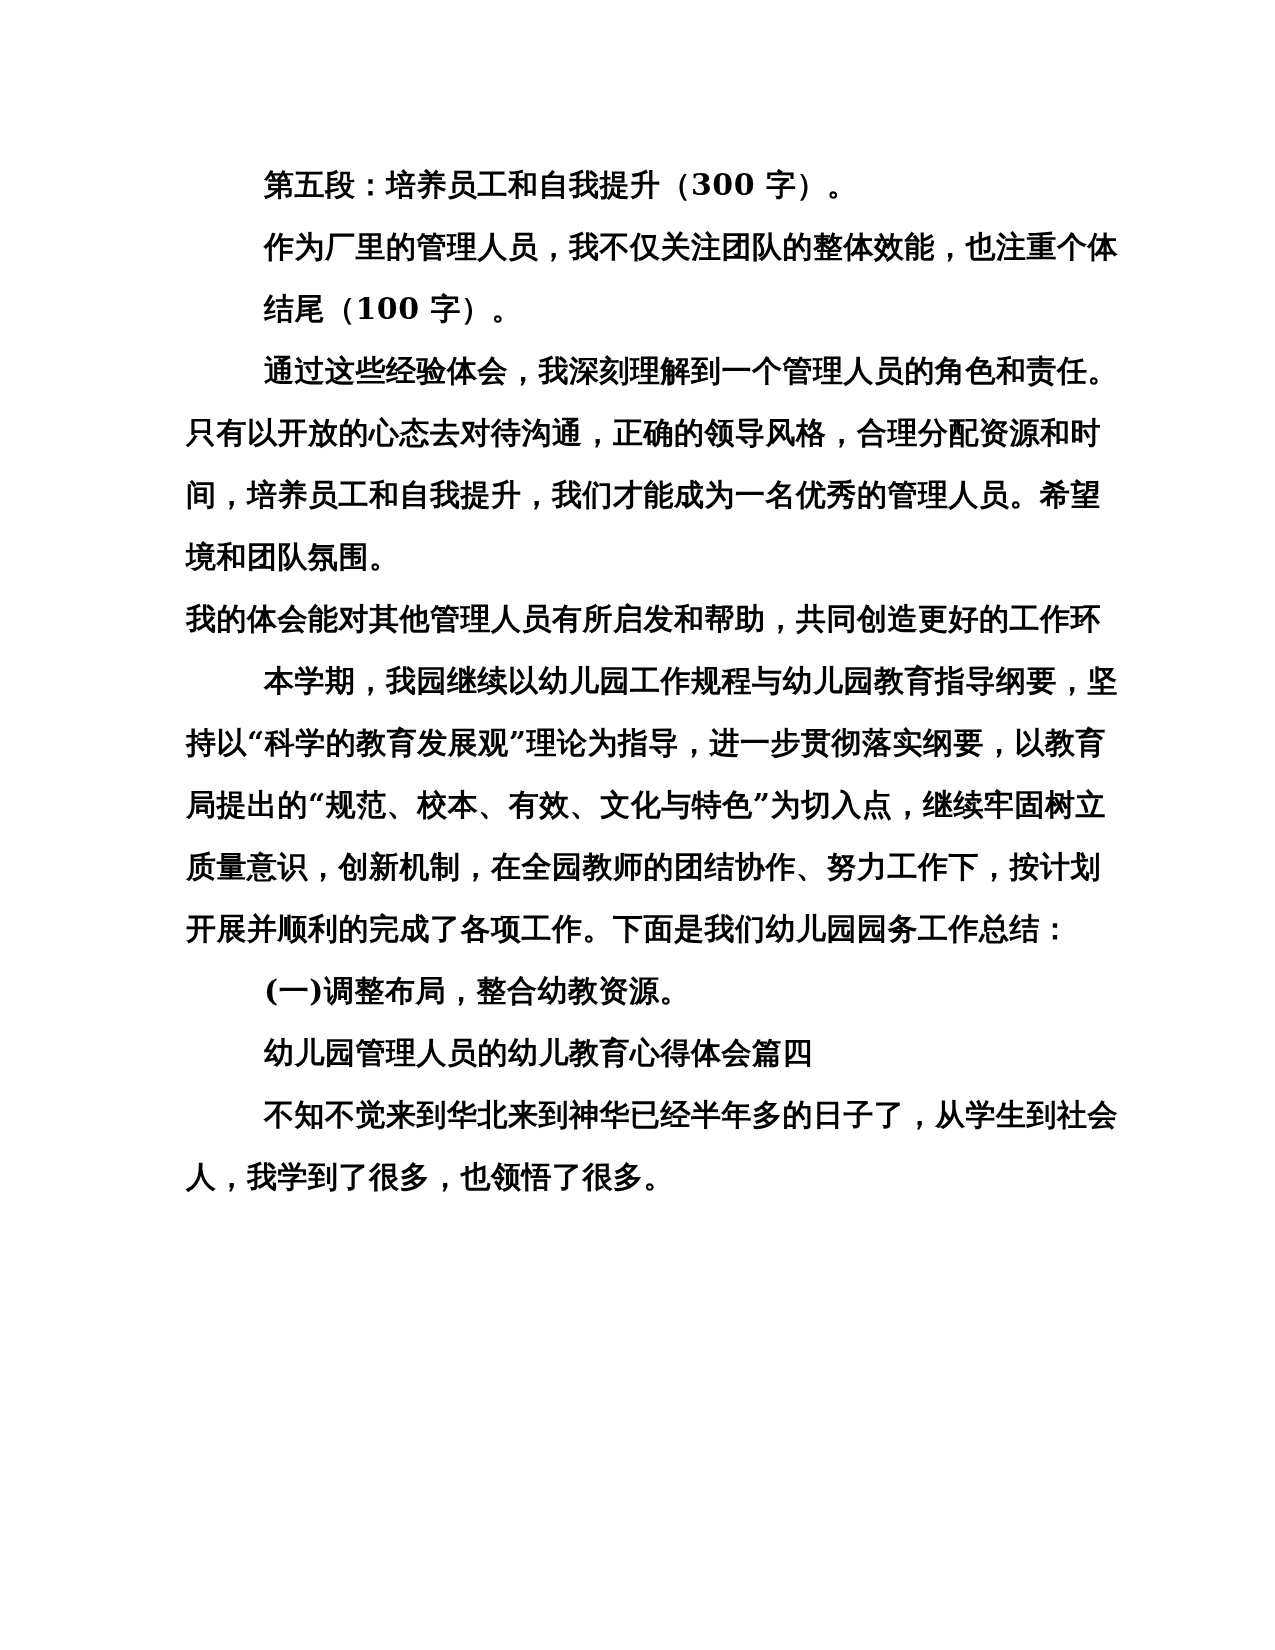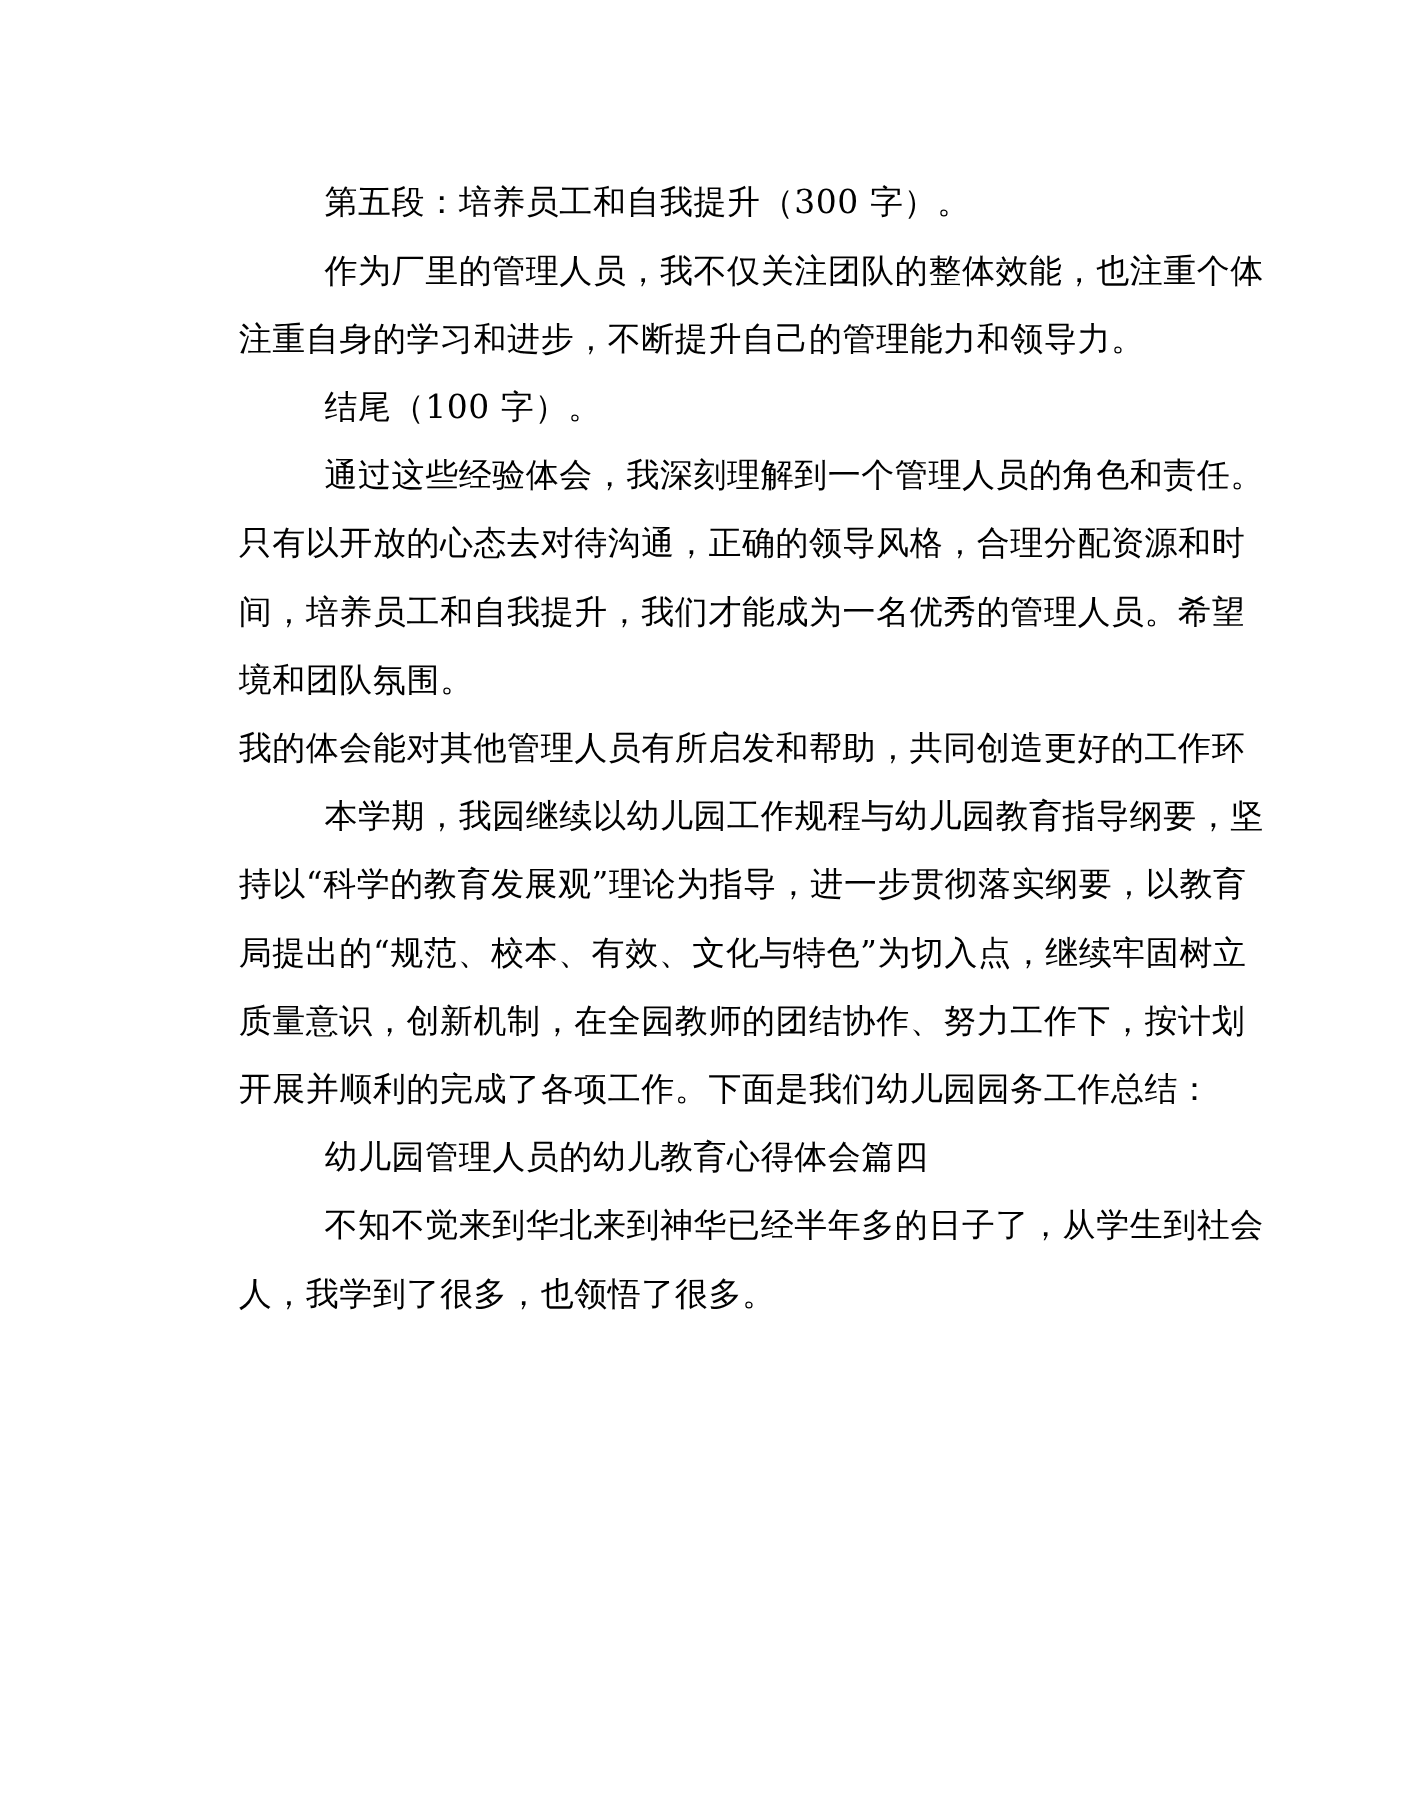--- a/index.html
+++ b/index.html
@@ -20,22 +20,21 @@
     background: #ffffff;
     box-sizing: border-box;
   }
   .doc-body {
     position: absolute;
     top: 154px;
     left: 186px;
     width: 935px;
     color: #000000;
     font-size: 30px;
-    font-weight: 400;
-    margin-left: 31px;
+    font-weight: 700;
   }
   .para {
     margin: 0;
     padding: 0;
   }
   .text-line {
     height: 62px;
     line-height: 62px;
     white-space: nowrap;
     letter-spacing: 0.5px;
@@ -47,40 +46,42 @@
 </head>
 <body>
 
 <div class="page">
   <div class="doc-body" id="doc-body">
       <div class="para">
         <div class="text-line indent">第五段：培养员工和自我提升（300 字）。</div>
       </div>
       <div class="para">
         <div class="text-line indent">作为厂里的管理人员，我不仅关注团队的整体效能，也注重个体</div>
-        <div class="text-line">注重自身的学习和进步，不断提升自己的管理能力和领导力。</div>
       </div>
       <div class="para">
         <div class="text-line indent">结尾（100 字）。</div>
       </div>
       <div class="para">
         <div class="text-line indent">通过这些经验体会，我深刻理解到一个管理人员的角色和责任。</div>
         <div class="text-line">只有以开放的心态去对待沟通，正确的领导风格，合理分配资源和时</div>
         <div class="text-line">间，培养员工和自我提升，我们才能成为一名优秀的管理人员。希望</div>
         <div class="text-line">境和团队氛围。</div>
         <div class="text-line">我的体会能对其他管理人员有所启发和帮助，共同创造更好的工作环</div>
       </div>
       <div class="para">
         <div class="text-line indent">本学期，我园继续以幼儿园工作规程与幼儿园教育指导纲要，坚</div>
         <div class="text-line">持以“科学的教育发展观”理论为指导，进一步贯彻落实纲要，以教育</div>
         <div class="text-line">局提出的“规范、校本、有效、文化与特色”为切入点，继续牢固树立</div>
         <div class="text-line">质量意识，创新机制，在全园教师的团结协作、努力工作下，按计划</div>
         <div class="text-line">开展并顺利的完成了各项工作。下面是我们幼儿园园务工作总结：</div>
       </div>
       <div class="para">
+        <div class="text-line indent">(一)调整布局，整合幼教资源。</div>
+      </div>
+      <div class="para">
         <div class="text-line indent">幼儿园管理人员的幼儿教育心得体会篇四</div>
       </div>
       <div class="para">
         <div class="text-line indent">不知不觉来到华北来到神华已经半年多的日子了，从学生到社会</div>
         <div class="text-line">人，我学到了很多，也领悟了很多。</div>
       </div>
     </div>
 </div>
 
 </body></html>

